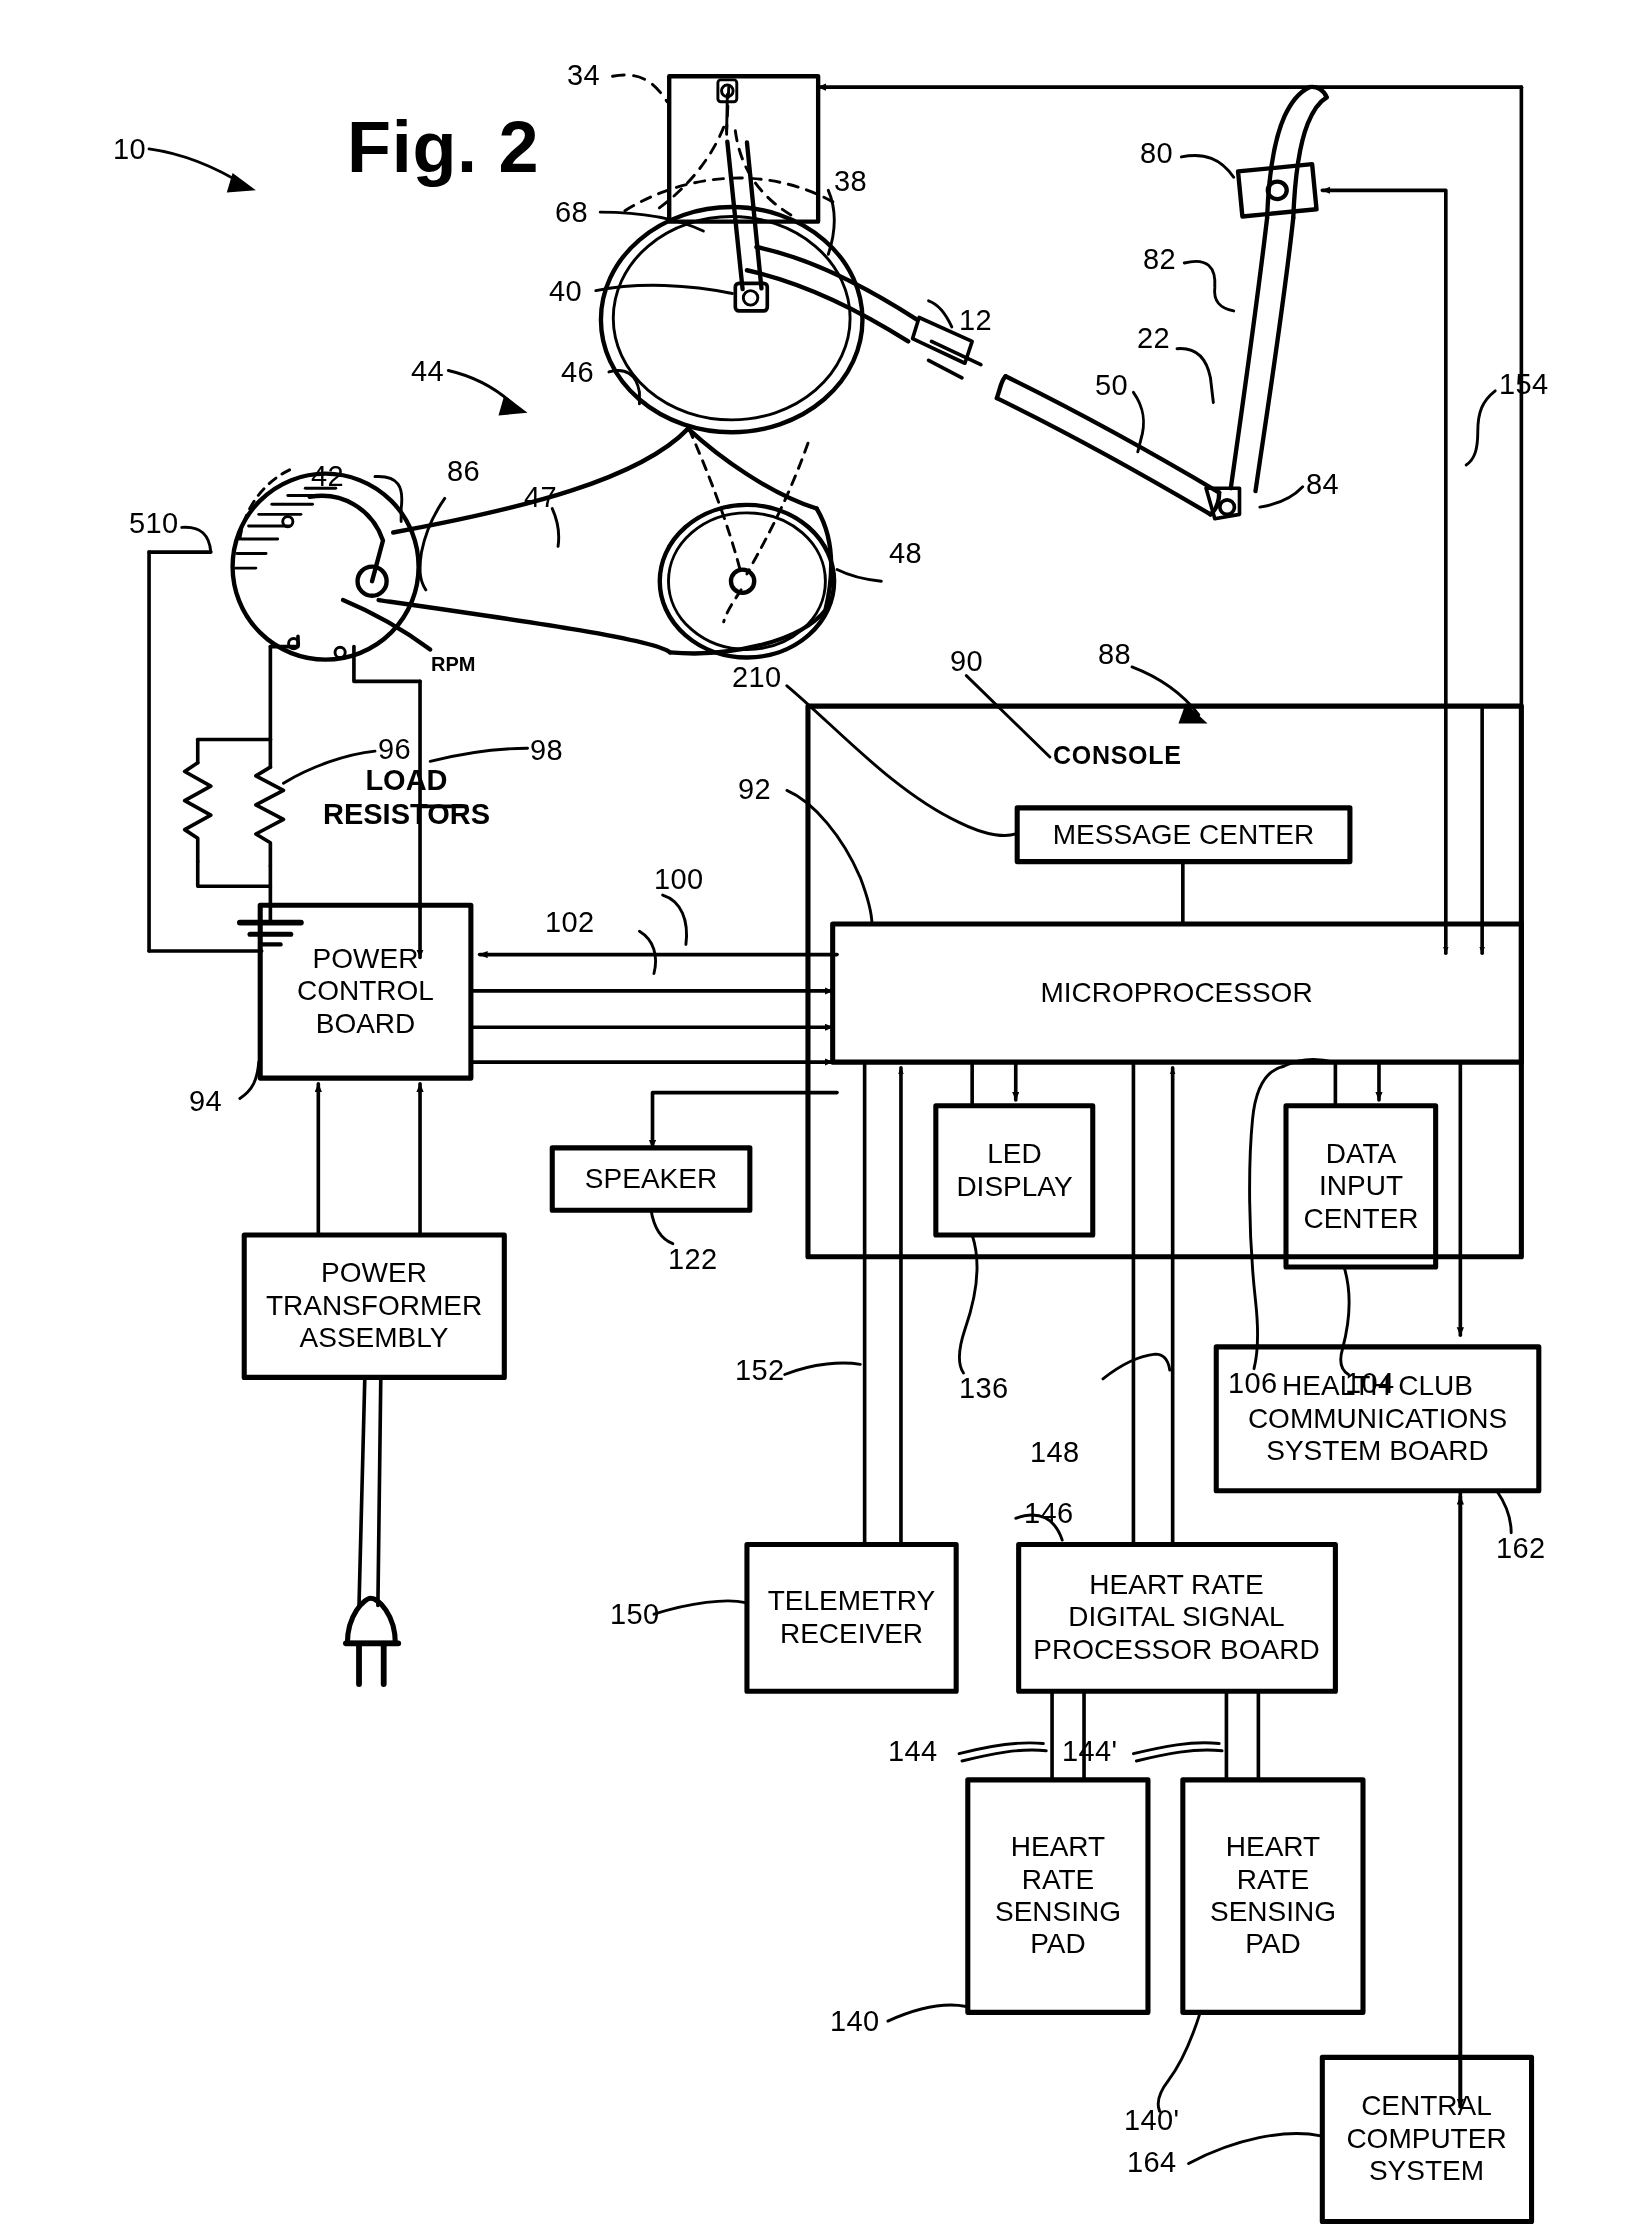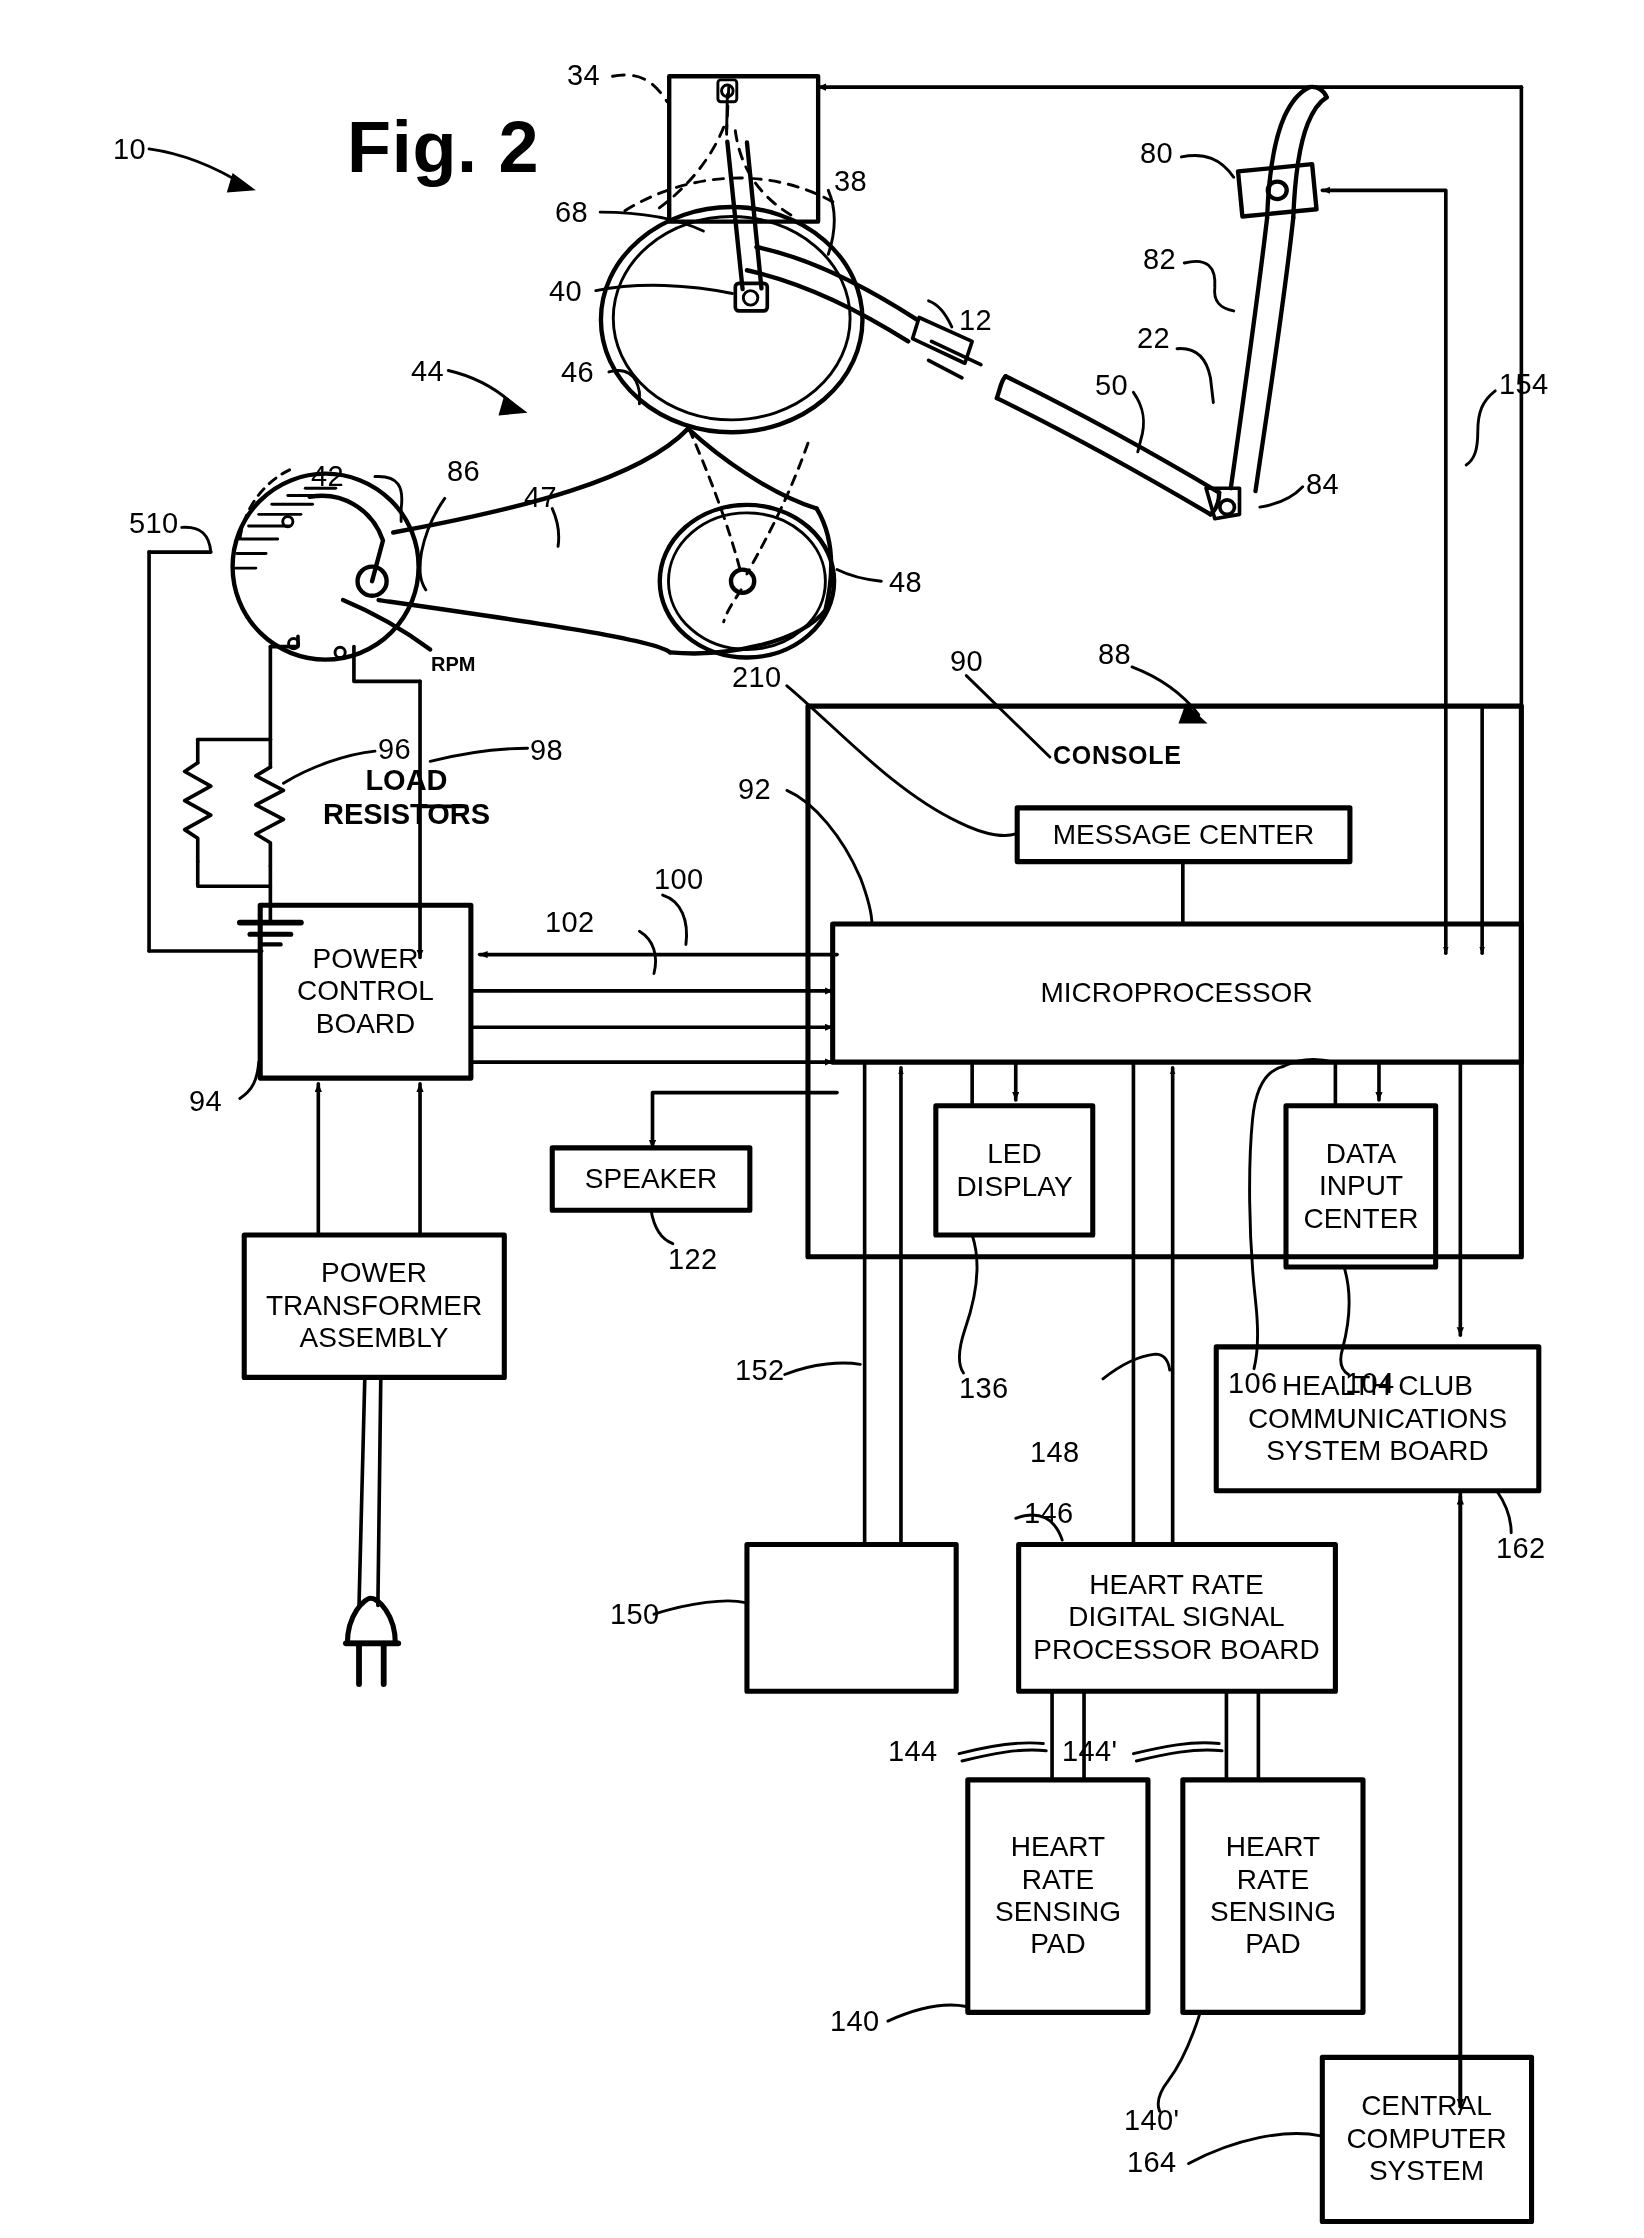--- a/index.html
+++ b/index.html
@@ -331,21 +331,21 @@
 
 <div class="lbl refnum" style="left:567px;top:60px;">34</div>
 <div class="lbl refnum" style="left:834px;top:166px;">38</div>
 <div class="lbl refnum" style="left:555px;top:197px;">68</div>
 <div class="lbl refnum" style="left:549px;top:276px;">40</div>
 <div class="lbl refnum" style="left:411px;top:356px;">44</div>
 <div class="lbl refnum" style="left:561px;top:357px;">46</div>
 <div class="lbl refnum" style="left:311px;top:461px;">42</div>
 <div class="lbl refnum" style="left:447px;top:456px;">86</div>
 <div class="lbl refnum" style="left:524px;top:482px;">47</div>
-<div class="lbl refnum" style="left:889px;top:567px;">48</div>
+<div class="lbl refnum" style="left:889px;top:538px;">48</div>
 <div class="lbl refnum" style="left:959px;top:305px;">12</div>
 <div class="lbl refnum" style="left:1095px;top:370px;">50</div>
 <div class="lbl refnum" style="left:1137px;top:323px;">22</div>
 <div class="lbl refnum" style="left:1306px;top:469px;">84</div>
 <div class="lbl refnum" style="left:1140px;top:138px;">80</div>
 <div class="lbl refnum" style="left:1143px;top:244px;">82</div>
 <div class="lbl refnum" style="left:1499px;top:369px;">154</div>
 <div class="lbl refnum" style="left:129px;top:508px;">510</div>
 
 <div class="lbl rpmlabel" style="left:431px;top:654px;">RPM</div>
@@ -382,20 +382,21 @@
 <div class="lbl refnum" style="left:1345px;top:1368px;">104</div>
 
 <div class="boxtext" style="left:1216px;top:1347px;width:323px;height:144px;">HEALTH CLUB<br>COMMUNICATIONS<br>SYSTEM BOARD</div>
 <div class="lbl refnum" style="left:1496px;top:1533px;">162</div>
 
 <div class="lbl refnum" style="left:735px;top:1355px;">152</div>
 <div class="lbl refnum" style="left:1030px;top:1437px;">148</div>
 <div class="lbl refnum" style="left:1024px;top:1498px;">146</div>
 <div class="lbl refnum" style="left:610px;top:1599px;">150</div>
 
+<div class="boxtext" style="left:747px;top:1544px;width:209px;height:147px;">TELEMETRY<br>RECEIVER</div>
 
 <div class="boxtext" style="left:1018px;top:1544px;width:317px;height:147px;">HEART RATE<br>DIGITAL SIGNAL<br>PROCESSOR BOARD</div>
 
 <div class="lbl refnum" style="left:888px;top:1736px;">144</div>
 <div class="lbl refnum" style="left:1062px;top:1736px;">144'</div>
 
 <div class="boxtext" style="left:968px;top:1780px;width:180px;height:232px;">HEART<br>RATE<br>SENSING<br>PAD</div>
 <div class="boxtext" style="left:1183px;top:1780px;width:180px;height:232px;">HEART<br>RATE<br>SENSING<br>PAD</div>
 <div class="lbl refnum" style="left:830px;top:2006px;">140</div>
 <div class="lbl refnum" style="left:1124px;top:2105px;">140'</div>

